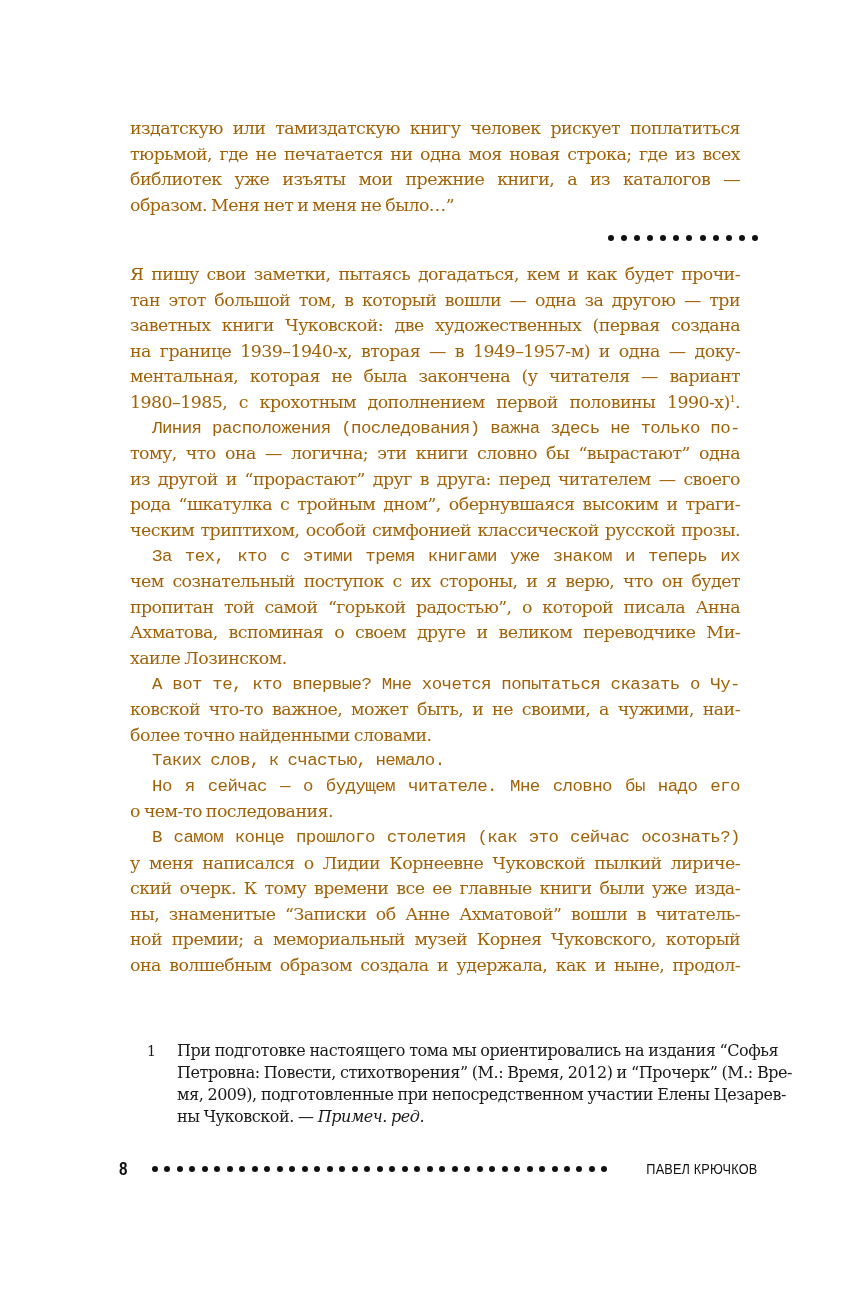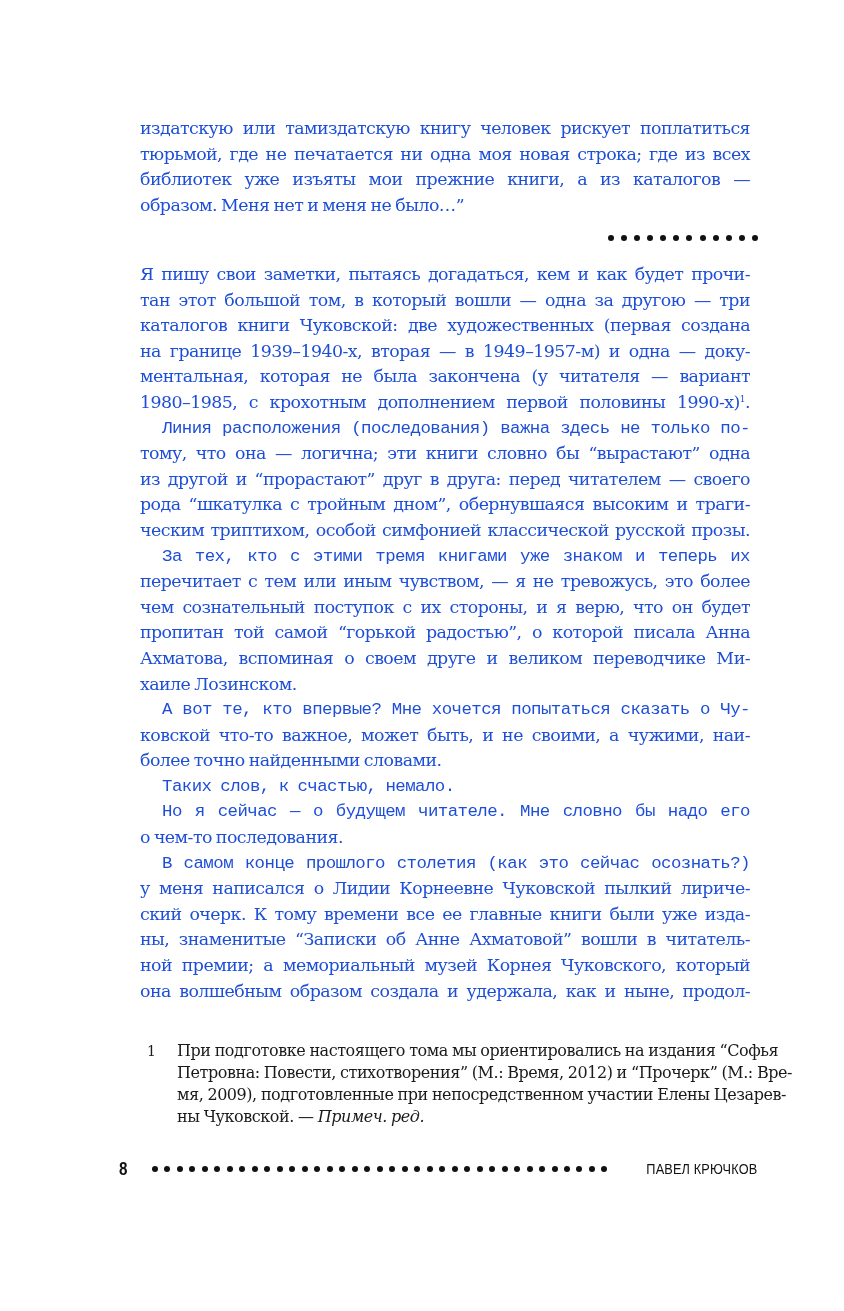--- a/index.html
+++ b/index.html
@@ -1,21 +1,21 @@
 <!DOCTYPE html>
 <html><head>
 <meta charset="utf-8">
 <style>
   html, body { margin: 0; padding: 0; background: #ffffff; }
   body { width: 844px; height: 1311px; position: relative; overflow: hidden; }
   .page { position: absolute; left: 0; top: 0; width: 844px; height: 1311px; background: #fff; }
   .text-block {
-    position: absolute; left: 140px; width: 610px;
+    position: absolute; left: 130px; width: 610px;
     font-family: "DejaVu Serif", "Liberation Serif", serif;
-    color: #1d4ed8;
+    color: #a16207;
   }
   .line {
     display: block; white-space: nowrap;
     font-size: 17.4px; line-height: 25.6px; height: 25.6px;
     text-align: justify; text-align-last: justify;
     letter-spacing: -0.55px; word-spacing: -1px;
   }
   .line.last { text-align-last: left; }
   .line.indent { padding-left: 22px; font-family: Liberation Mono, monospace; }
   .quote-block { top: 116px; }
@@ -73,31 +73,30 @@
     <span class="dot"></span>
     <span class="dot"></span>
     <span class="dot"></span>
     <span class="dot"></span>
     <span class="dot"></span>
   </div>
 
   <div class="text-block main-block">
     <span class="line">Я пишу свои заметки, пытаясь догадаться, кем и как будет прочи-</span>
     <span class="line">тан этот большой том, в который вошли — одна за другою — три</span>
-    <span class="line">каталогов книги Чуковской: две художественных (первая создана</span>
+    <span class="line">заветных книги Чуковской: две художественных (первая создана</span>
     <span class="line">на границе 1939–1940-х, вторая — в 1949–1957-м) и одна — доку-</span>
     <span class="line">ментальная, которая не была закончена (у читателя — вариант</span>
     <span class="line"><span>1980–1985, с крохотным дополнением первой половины 1990-х)</span><sup class="fnref">1</sup><span>.</span></span>
     <span class="line indent">Линия расположения (последования) важна здесь не только по-</span>
     <span class="line">тому, что она — логична; эти книги словно бы “вырастают” одна</span>
     <span class="line">из другой  и “прорастают” друг в друга: перед читателем — своего</span>
     <span class="line">рода “шкатулка с тройным дном”, обернувшаяся высоким и траги-</span>
     <span class="line">ческим триптихом, особой симфонией классической русской прозы.</span>
     <span class="line indent">За тех, кто с этими тремя книгами уже знаком и теперь их</span>
-    <span class="line">перечитает с тем или иным чувством, — я не тревожусь, это более</span>
     <span class="line">чем сознательный поступок с их стороны, и я верю, что он будет</span>
     <span class="line">пропитан той самой “горькой радостью”, о которой писала Анна</span>
     <span class="line">Ахматова, вспоминая о своем друге и великом переводчике Ми-</span>
     <span class="line last">хаиле Лозинском.</span>
     <span class="line indent">А вот те, кто впервые? Мне хочется попытаться сказать о Чу-</span>
     <span class="line">ковской что-то важное, может быть, и не своими, а чужими, наи-</span>
     <span class="line last">более точно найденными словами.</span>
     <span class="line indent last">Таких слов, к счастью, немало.</span>
     <span class="line indent">Но я сейчас — о будущем читателе. Мне словно бы надо его</span>
     <span class="line last">о чем-то последования.</span>

